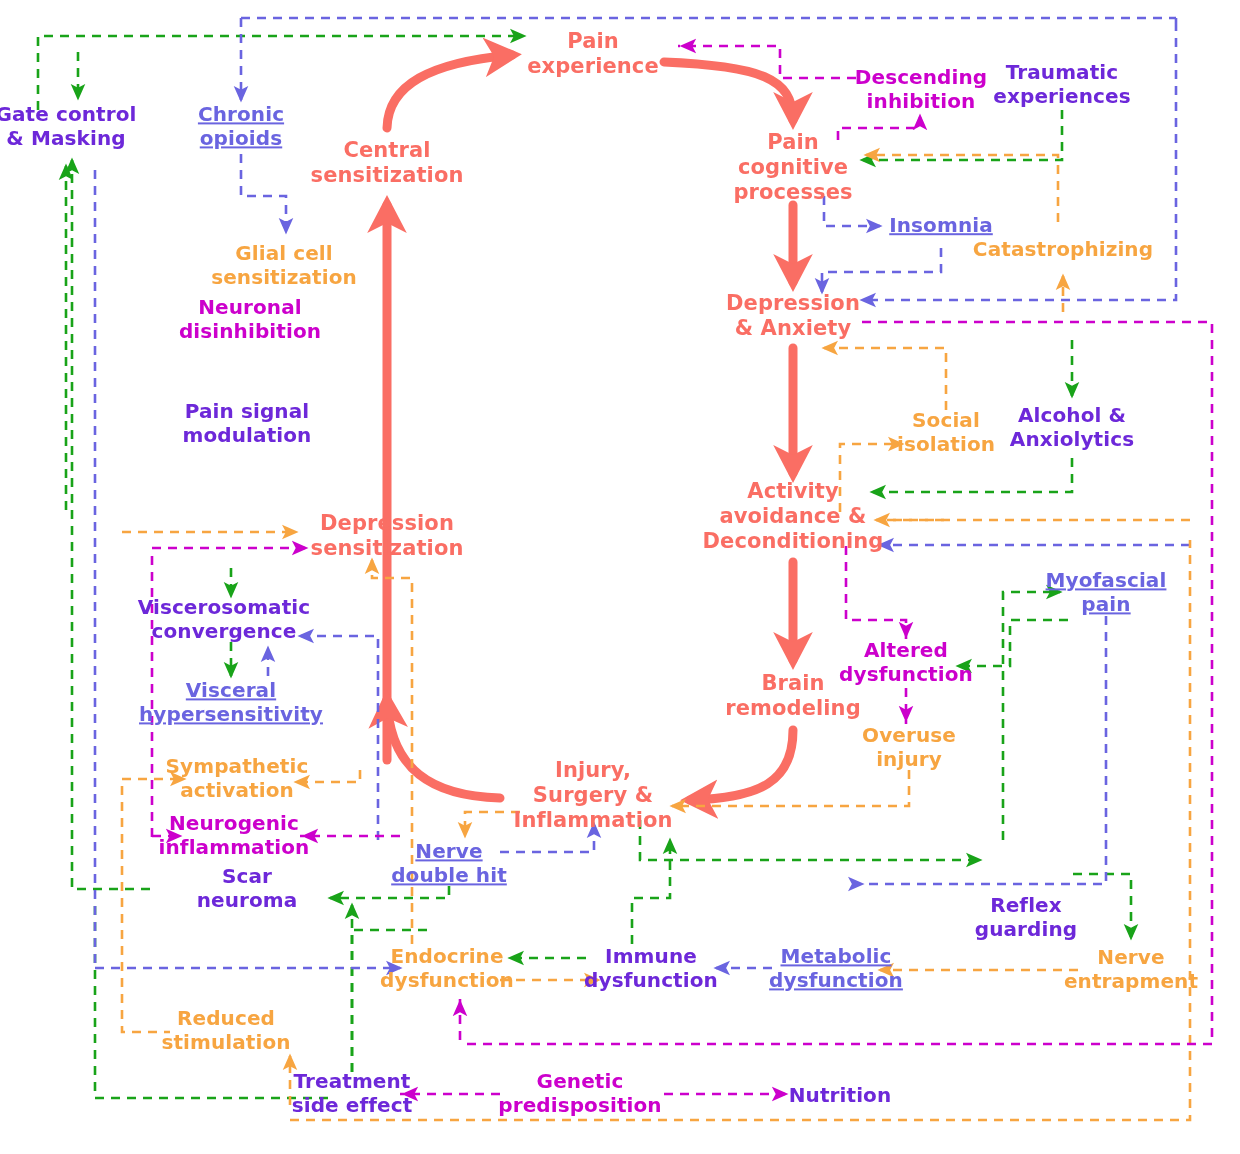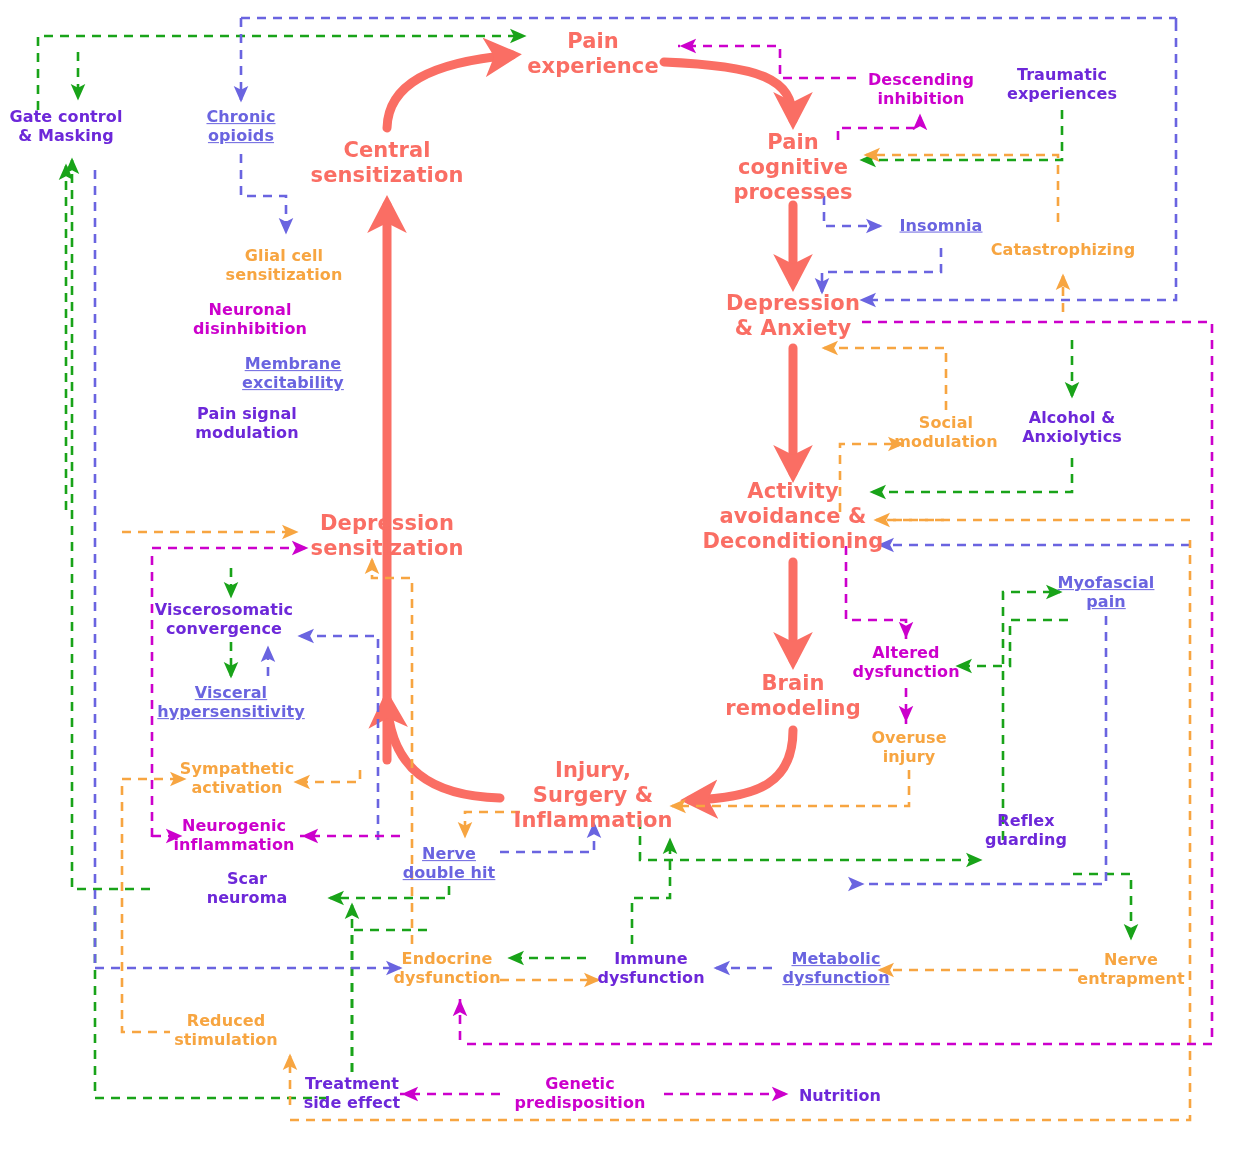--- a/index.html
+++ b/index.html
@@ -14,21 +14,21 @@
     position:absolute;
     text-align:center;
     line-height:1.18;
     font-weight:700;
     letter-spacing:.1px;
     white-space:pre-line;
     transform:translate(-50%,-50%);
     pointer-events:auto;
   }
   .primary{font-size:21px;}
-  .secondary{font-size:16px;}
+  .secondary{font-size:20px;}
   .c-red{color:#fa6e64;}
   .c-green{color:#6d28d9;}
   .c-blue{color:#6a64e0;text-decoration:underline;}
   .c-orange{color:#f7a541;}
   .c-magenta{color:#cc00cc;}
 </style>
 </head>
 <body>
 
 <div id="stage">
@@ -293,41 +293,39 @@
 sensitization</div>
 
   <div class="node secondary c-green" style="left:66px;top:127px">Gate control
 &amp; Masking</div>
   <div class="node secondary c-blue" style="left:241px;top:127px">Chronic
 opioids</div>
   <div class="node secondary c-orange" style="left:284px;top:266px">Glial cell
 sensitization</div>
   <div class="node secondary c-magenta" style="left:250px;top:320px">Neuronal
 disinhibition</div>
-  <div class="node secondary c-blue" style="left:293px;top:374px">Membrane
-excitability</div>
   <div class="node secondary c-green" style="left:247px;top:424px">Pain signal
 modulation</div>
   <div class="node secondary c-magenta" style="left:921px;top:90px">Descending
 inhibition</div>
   <div class="node secondary c-green" style="left:1062px;top:85px">Traumatic
 experiences</div>
   <div class="node secondary c-blue" style="left:941px;top:226px">Insomnia</div>
   <div class="node secondary c-orange" style="left:1063px;top:250px">Catastrophizing</div>
   <div class="node secondary c-orange" style="left:946px;top:433px">Social
-modulation</div>
+isolation</div>
   <div class="node secondary c-green" style="left:1072px;top:428px">Alcohol &amp;
 Anxiolytics</div>
   <div class="node secondary c-blue" style="left:1106px;top:593px">Myofascial
 pain</div>
   <div class="node secondary c-magenta" style="left:906px;top:663px">Altered
 dysfunction</div>
   <div class="node secondary c-orange" style="left:909px;top:748px">Overuse
 injury</div>
-  <div class="node secondary c-green" style="left:1026px;top:831px">Reflex
+  <div class="node secondary c-green" style="left:1026px;top:918px">Reflex
 guarding</div>
   <div class="node secondary c-orange" style="left:1131px;top:970px">Nerve
 entrapment</div>
   <div class="node secondary c-green" style="left:224px;top:620px">Viscerosomatic
 convergence</div>
   <div class="node secondary c-blue" style="left:231px;top:703px">Visceral
 hypersensitivity</div>
   <div class="node secondary c-orange" style="left:237px;top:779px">Sympathetic
 activation</div>
   <div class="node secondary c-magenta" style="left:234px;top:836px">Neurogenic

